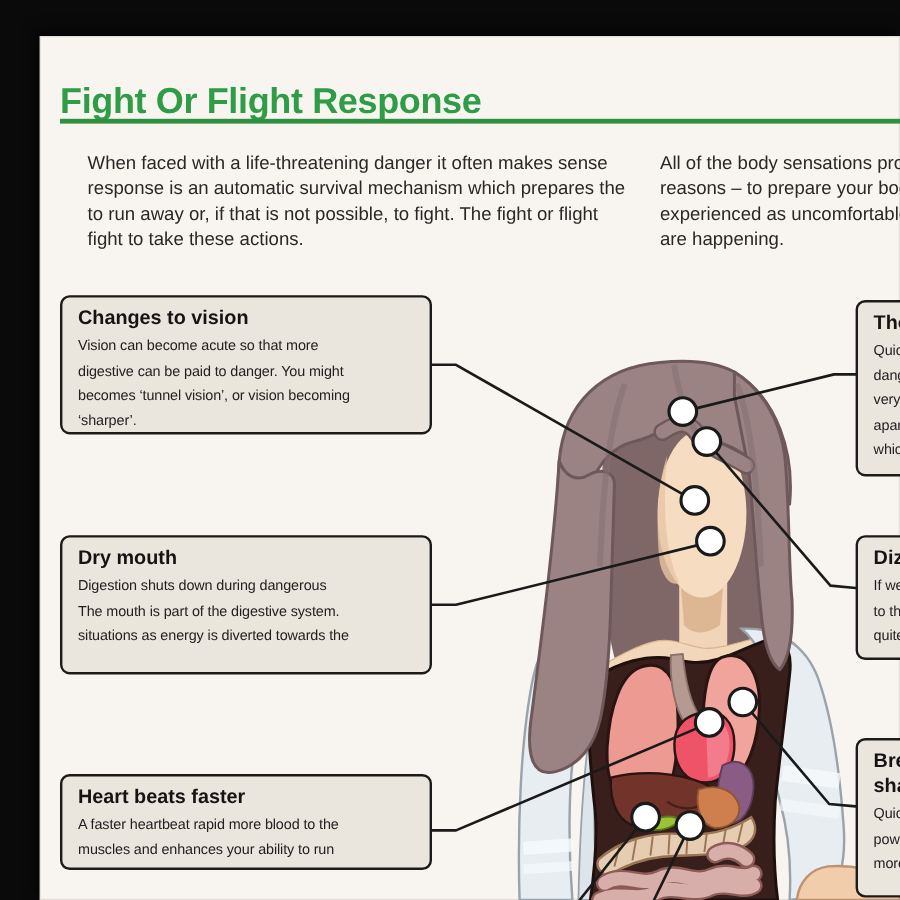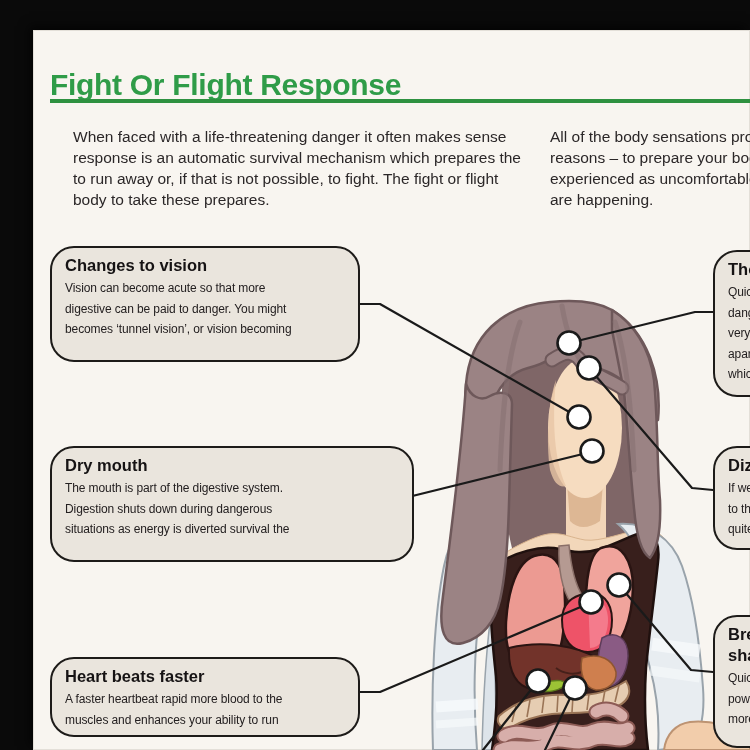--- a/index.html
+++ b/index.html
@@ -19,28 +19,28 @@
     position:absolute;left:50px;top:48px;
     font-size:30px;font-weight:bold;color:#2f9c48;letter-spacing:-.3px;margin-top:20px;
   }
   .green-rule{position:absolute;left:50px;top:99px;width:700px;height:4px;background:#2e9140;}
   .intro{position:absolute;font-size:15.5px;color:#2b2728;}
   .intro .ln{white-space:nowrap;line-height:21px;}
   .intro-left{left:61px;top:126px;width:480px;margin-left:12px;}
   .intro-right{left:550px;top:126px;width:420px;}
   .callout{
     position:absolute;box-sizing:border-box;
-    background:#eae5dd;border:2.5px solid #1d1b19;border-radius:24px;
+    background:#eae5dd;border:2.5px solid #1d1b19;border-radius:8px;
     padding:7px 13px;overflow:hidden;color:#242021;
   }
   .callout .c-title{font-size:16.5px;font-weight:bold;color:#161314;line-height:21px;margin-bottom:2px;white-space:nowrap;}
   .callout .c-line{font-size:12px;line-height:20.5px;letter-spacing:-.1px;white-space:nowrap;}
   .co-vision{left:50px;top:246px;width:310px;height:116px;}
-  .co-drymouth{left:50px;top:446px;width:364px;height:116px;}
-  .co-heart{left:50px;top:645px;width:310px;height:80px;margin-top:12px;}
+  .co-drymouth{left:50px;top:446px;width:310px;height:116px;}
+  .co-heart{left:50px;top:645px;width:310px;height:80px;}
   .co-thoughts{left:713px;top:250px;width:300px;height:147px;}
   .co-dizzy{left:713px;top:446px;width:300px;height:104px;}
   .co-breathing{left:713px;top:615px;width:300px;height:133px;}
   svg.figure{position:absolute;left:0;top:0;}
 </style>
 </head>
 <body>
 
 <div class="paper"></div>
 
@@ -115,42 +115,43 @@
     </g>
   </svg>
 
   <div class="page-title">Fight Or Flight Response</div>
   <div class="green-rule"></div>
 
   <div class="intro intro-left">
     <div class="ln">When faced with a life-threatening danger it often makes sense</div>
     <div class="ln">response is an automatic survival mechanism which prepares the</div>
     <div class="ln">to run away or, if that is not possible, to fight. The fight or flight</div>
-    <div class="ln">body to take these prepares.</div>
+    <div class="ln">fight to take these actions.</div>
   </div>
 
   <div class="intro intro-right">
     <div class="ln">All of the body sensations produced are there for good</div>
     <div class="ln">reasons – to prepare your body to run away or fight. They are</div>
     <div class="ln">experienced as uncomfortable if you don’t know why they</div>
     <div class="ln">are happening.</div>
   </div>
 
   <div class="callout co-vision">
     <div class="c-title">Changes to vision</div>
     <div class="c-line">Vision can become acute so that more</div>
     <div class="c-line">digestive can be paid to danger. You might</div>
     <div class="c-line">becomes ‘tunnel vision’, or vision becoming</div>
+    <div class="c-line">‘sharper’.</div>
   </div>
 
   <div class="callout co-drymouth">
     <div class="c-title">Dry mouth</div>
+    <div class="c-line">Digestion shuts down during dangerous</div>
     <div class="c-line">The mouth is part of the digestive system.</div>
-    <div class="c-line">Digestion shuts down during dangerous</div>
-    <div class="c-line">situations as energy is diverted survival the</div>
+    <div class="c-line">situations as energy is diverted towards the</div>
   </div>
 
   <div class="callout co-heart">
     <div class="c-title">Heart beats faster</div>
     <div class="c-line">A faster heartbeat rapid more blood to the</div>
     <div class="c-line">muscles and enhances your ability to run</div>
   </div>
 
   <div class="callout co-thoughts">
     <div class="c-title">Thoughts racing</div>

